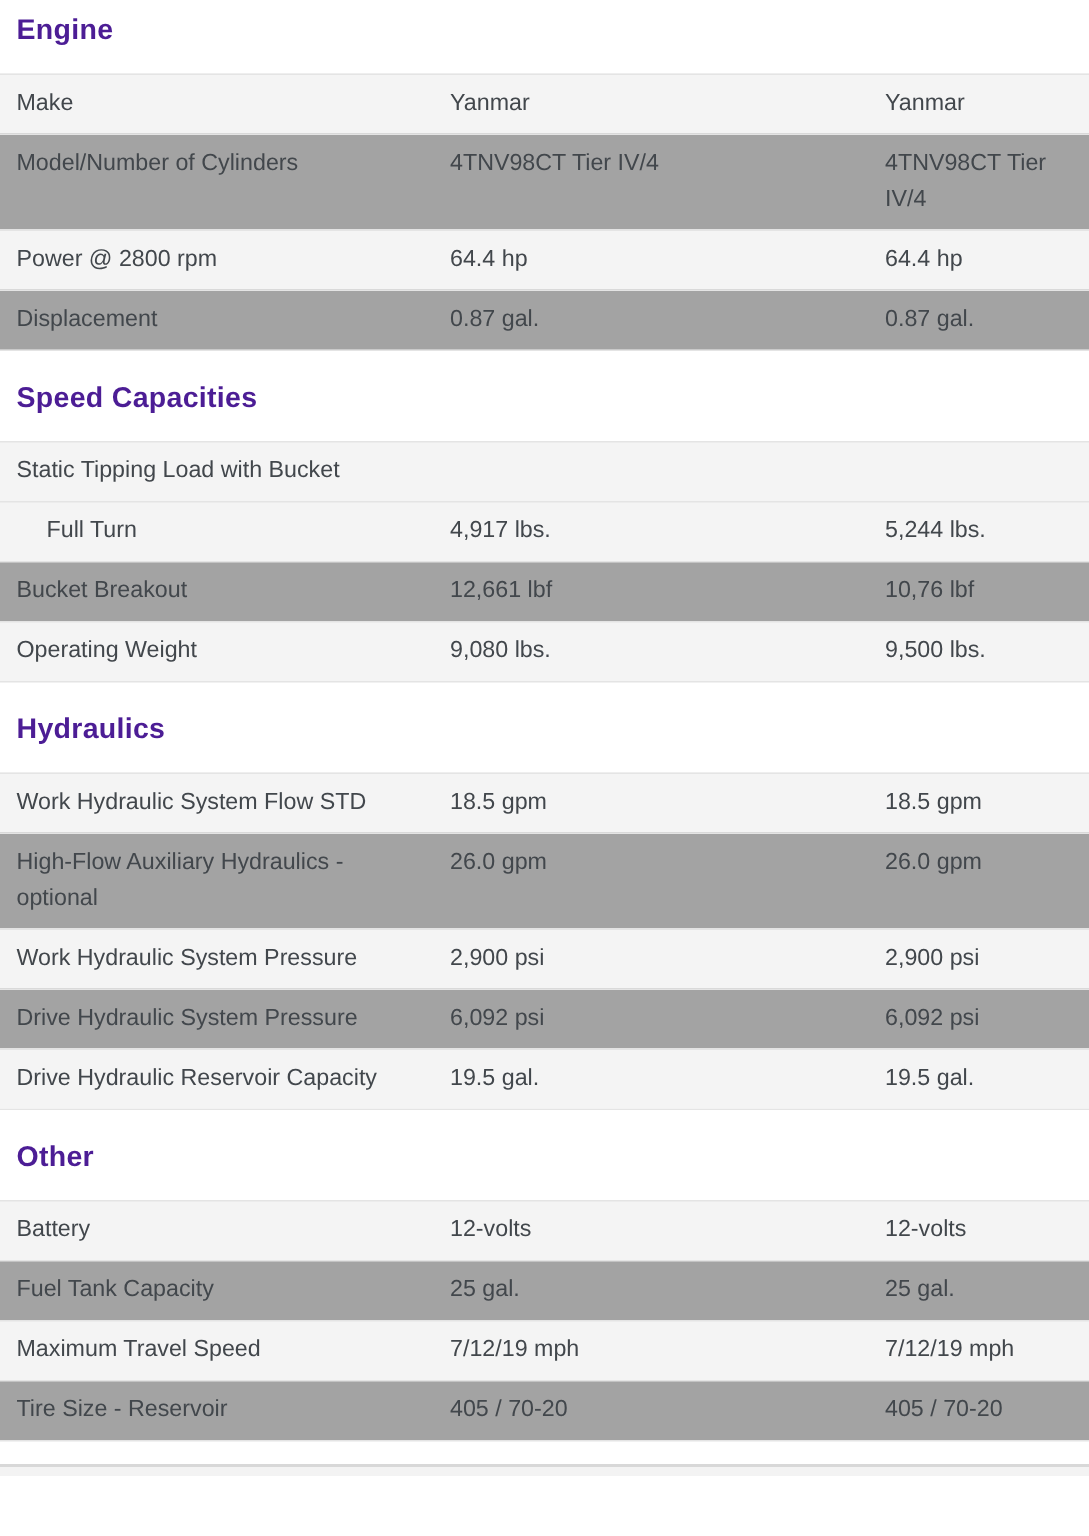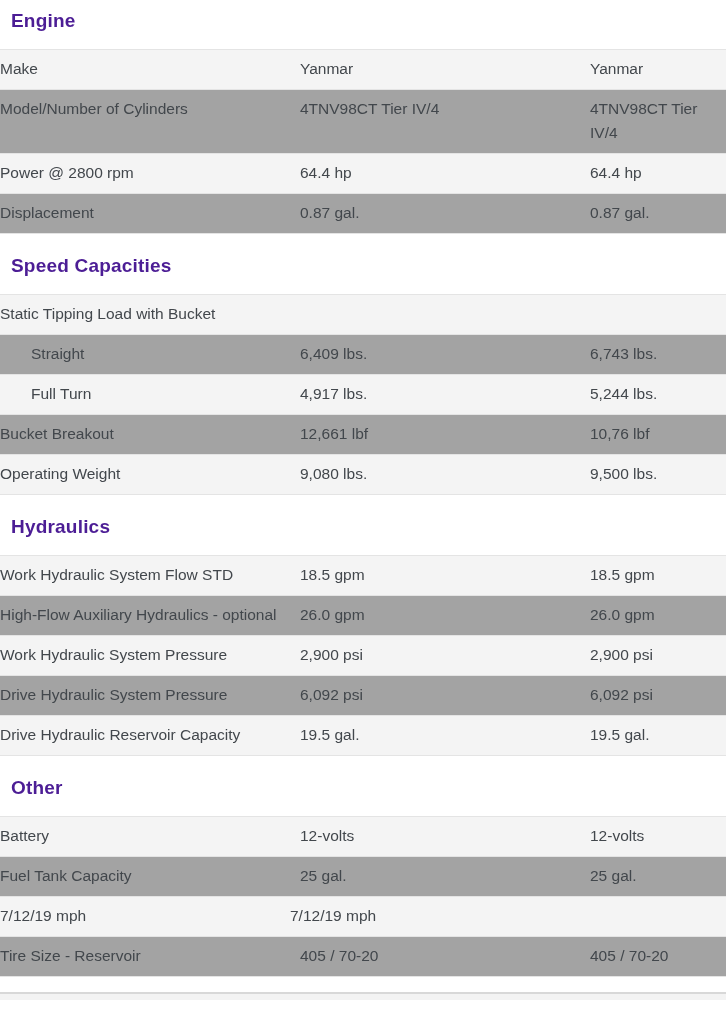--- a/index.html
+++ b/index.html
@@ -30,20 +30,21 @@
     align-items: flex-start;
     border-top: 1px solid #e4e4e4;
     padding: 7px 0 8px 0;
     font-size: 15.5px;
     line-height: 24px;
     background: #a3a3a3;
   }
   .spec-row.stripe { background: #f4f4f4; }
   .cell-label {
     width: 300px;
+    padding-left: 11px;
     padding-right: 18px;
   }
   .spec-row.indent .cell-label { padding-left: 31px; }
   .cell-v1 {
     width: 290px;
     padding-right: 18px;
   }
   .cell-v2 {
     flex: 1;
     padding-right: 10px;
@@ -86,25 +87,20 @@
       </div>
   </section>
 
   <section>
     <h2 class="section-title">Speed Capacities</h2>
     <div class="spec-table">
         <div class="spec-row stripe">
     <div class="cell-label">Static Tipping Load with Bucket</div>
     <div class="cell-v1"></div>
     <div class="cell-v2"></div>
-  </div>
-        <div class="spec-row indent">
-    <div class="cell-label">Straight</div>
-    <div class="cell-v1">6,409 lbs.</div>
-    <div class="cell-v2">6,743 lbs.</div>
   </div>
         <div class="spec-row stripe indent">
     <div class="cell-label">Full Turn</div>
     <div class="cell-v1">4,917 lbs.</div>
     <div class="cell-v2">5,244 lbs.</div>
   </div>
         <div class="spec-row">
     <div class="cell-label">Bucket Breakout</div>
     <div class="cell-v1">12,661 lbf</div>
     <div class="cell-v2">10,76 lbf</div>
@@ -155,20 +151,21 @@
     <div class="cell-label">Battery</div>
     <div class="cell-v1">12-volts</div>
     <div class="cell-v2">12-volts</div>
   </div>
         <div class="spec-row">
     <div class="cell-label">Fuel Tank Capacity</div>
     <div class="cell-v1">25 gal.</div>
     <div class="cell-v2">25 gal.</div>
   </div>
         <div class="spec-row stripe">
+    <div class="cell-label">Maximum Travel Speed</div>
     <div class="cell-v1">7/12/19 mph</div>
     <div class="cell-v2">7/12/19 mph</div>
   </div>
         <div class="spec-row">
     <div class="cell-label">Tire Size - Reservoir</div>
     <div class="cell-v1">405 / 70-20</div>
     <div class="cell-v2">405 / 70-20</div>
   </div>
       </div>
   </section>

